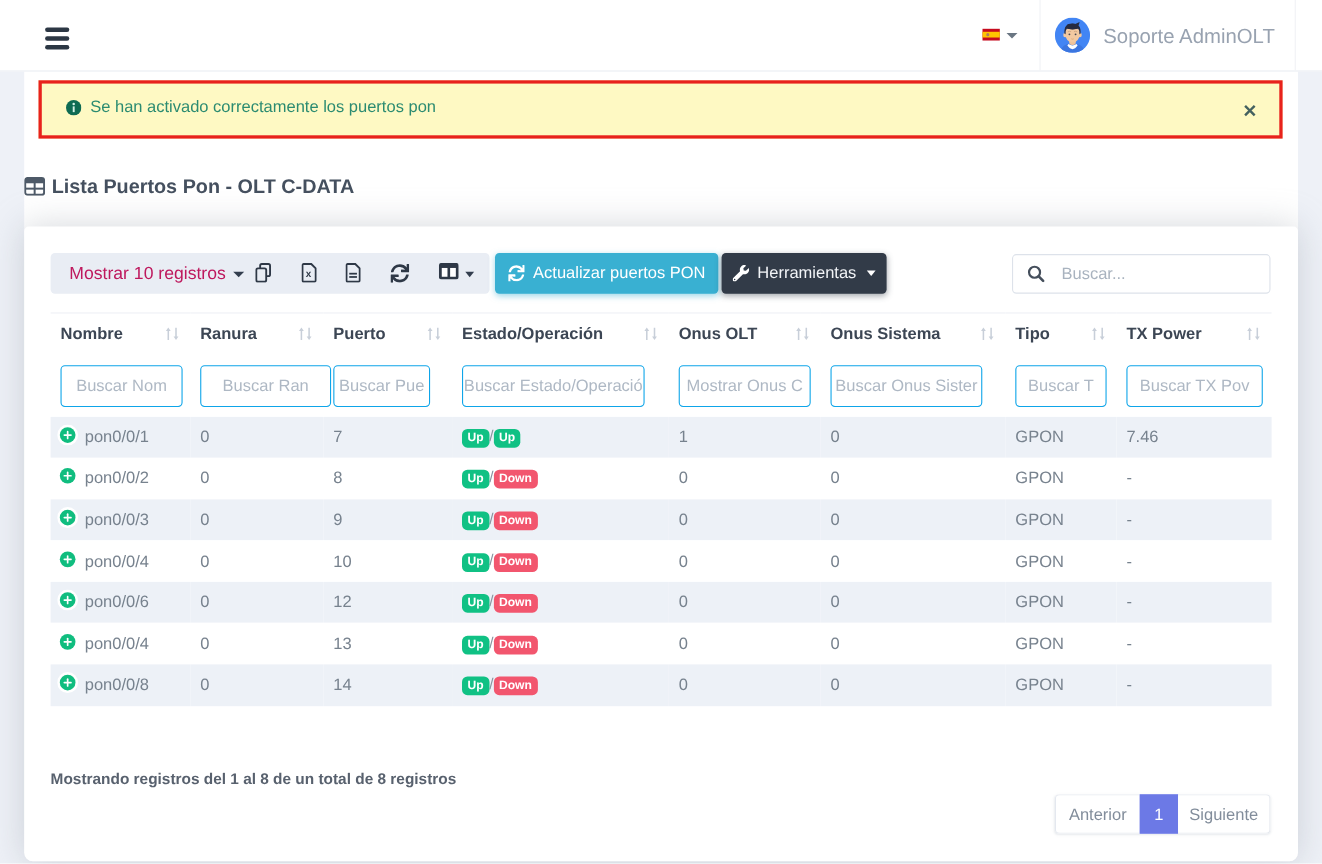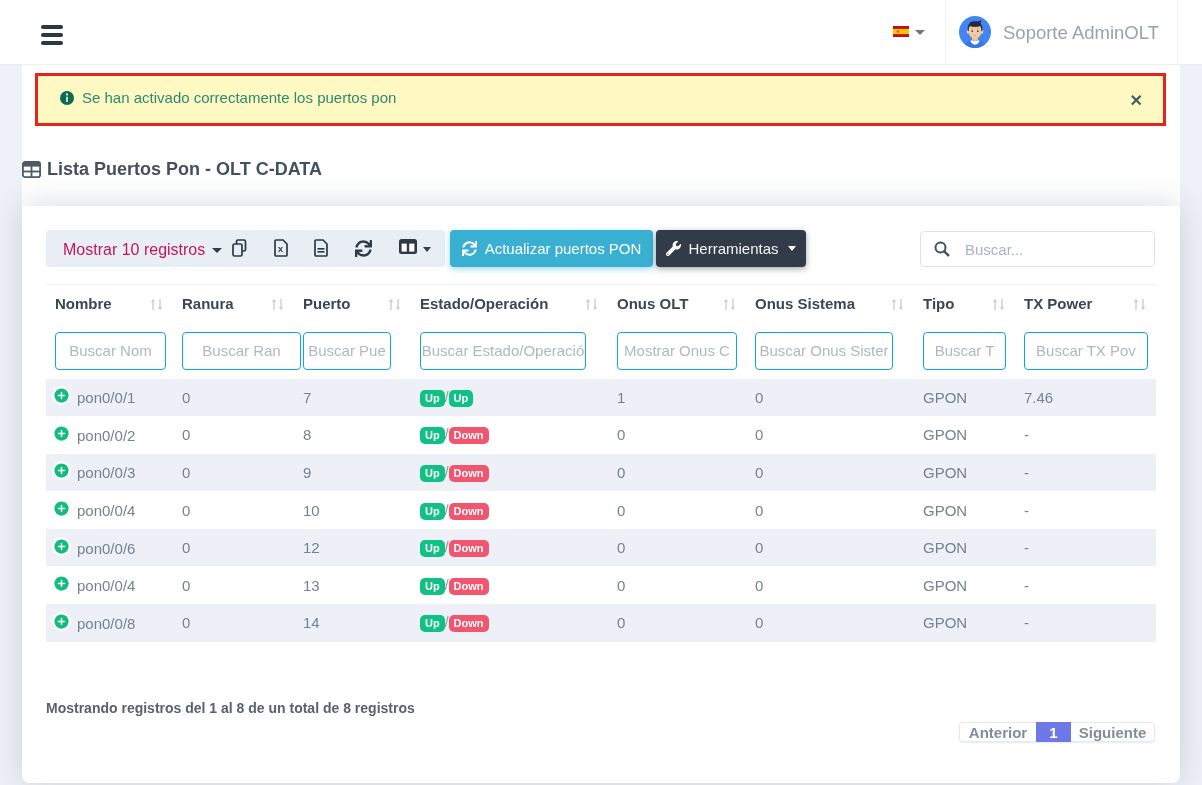--- a/index.html
+++ b/index.html
@@ -55,21 +55,21 @@
 tr.filter .fi { height:38px; border:1px solid #0ea5e9; border-radius:4px; margin-left:9px; display:flex; align-items:center; justify-content:center; color:#aeb8c4; font-size:15px; overflow:hidden; white-space:nowrap; }
 tbody.data tr:nth-child(odd) { background:#edf1f7; }
 .plus { display:inline-block; vertical-align:middle; margin-right:6px; margin-left:-3px; }
 .cellv { vertical-align:middle; }
 .badge { display:inline-block; border-radius:5px; color:#fff; font-size:11px; font-weight:bold; padding:2px 5px 3px; }
 .bg-g { background:#10c184; }
 .bg-r { background:#f2566e; }
 .slash { color:#8a95a1; font-size:14px; margin:0 0px; }
 
 .foot { position:absolute; left:24px; top:494px; font-size:14px; font-weight:bold; color:#58616e; }
-.pager { position:absolute; left:937px; top:516px; height:20px; display:flex; font-size:15px; border-radius:4px; box-shadow:0 1px 2px rgba(160,170,185,.25);font-weight:bold; }
+.pager { position:absolute; left:937px; top:516px; height:36px; display:flex; font-size:15px; border-radius:4px; box-shadow:0 1px 2px rgba(160,170,185,.25); }
 .pg { display:flex; align-items:center; justify-content:center; background:#fff; border:1px solid #e4e8ef; color:#828d9b; }
 .pg.prev { width:77px; border-radius:4px 0 0 4px; border-right:none; }
 .pg.one { width:35px; background:#6c79e6; color:#fff; border:none; }
 .pg.next { width:84px; border-radius:0 4px 4px 0; border-left:none; }
 </style>
 </head>
 <body>
 
 <div class="wrapper">
   <div class="alert">

